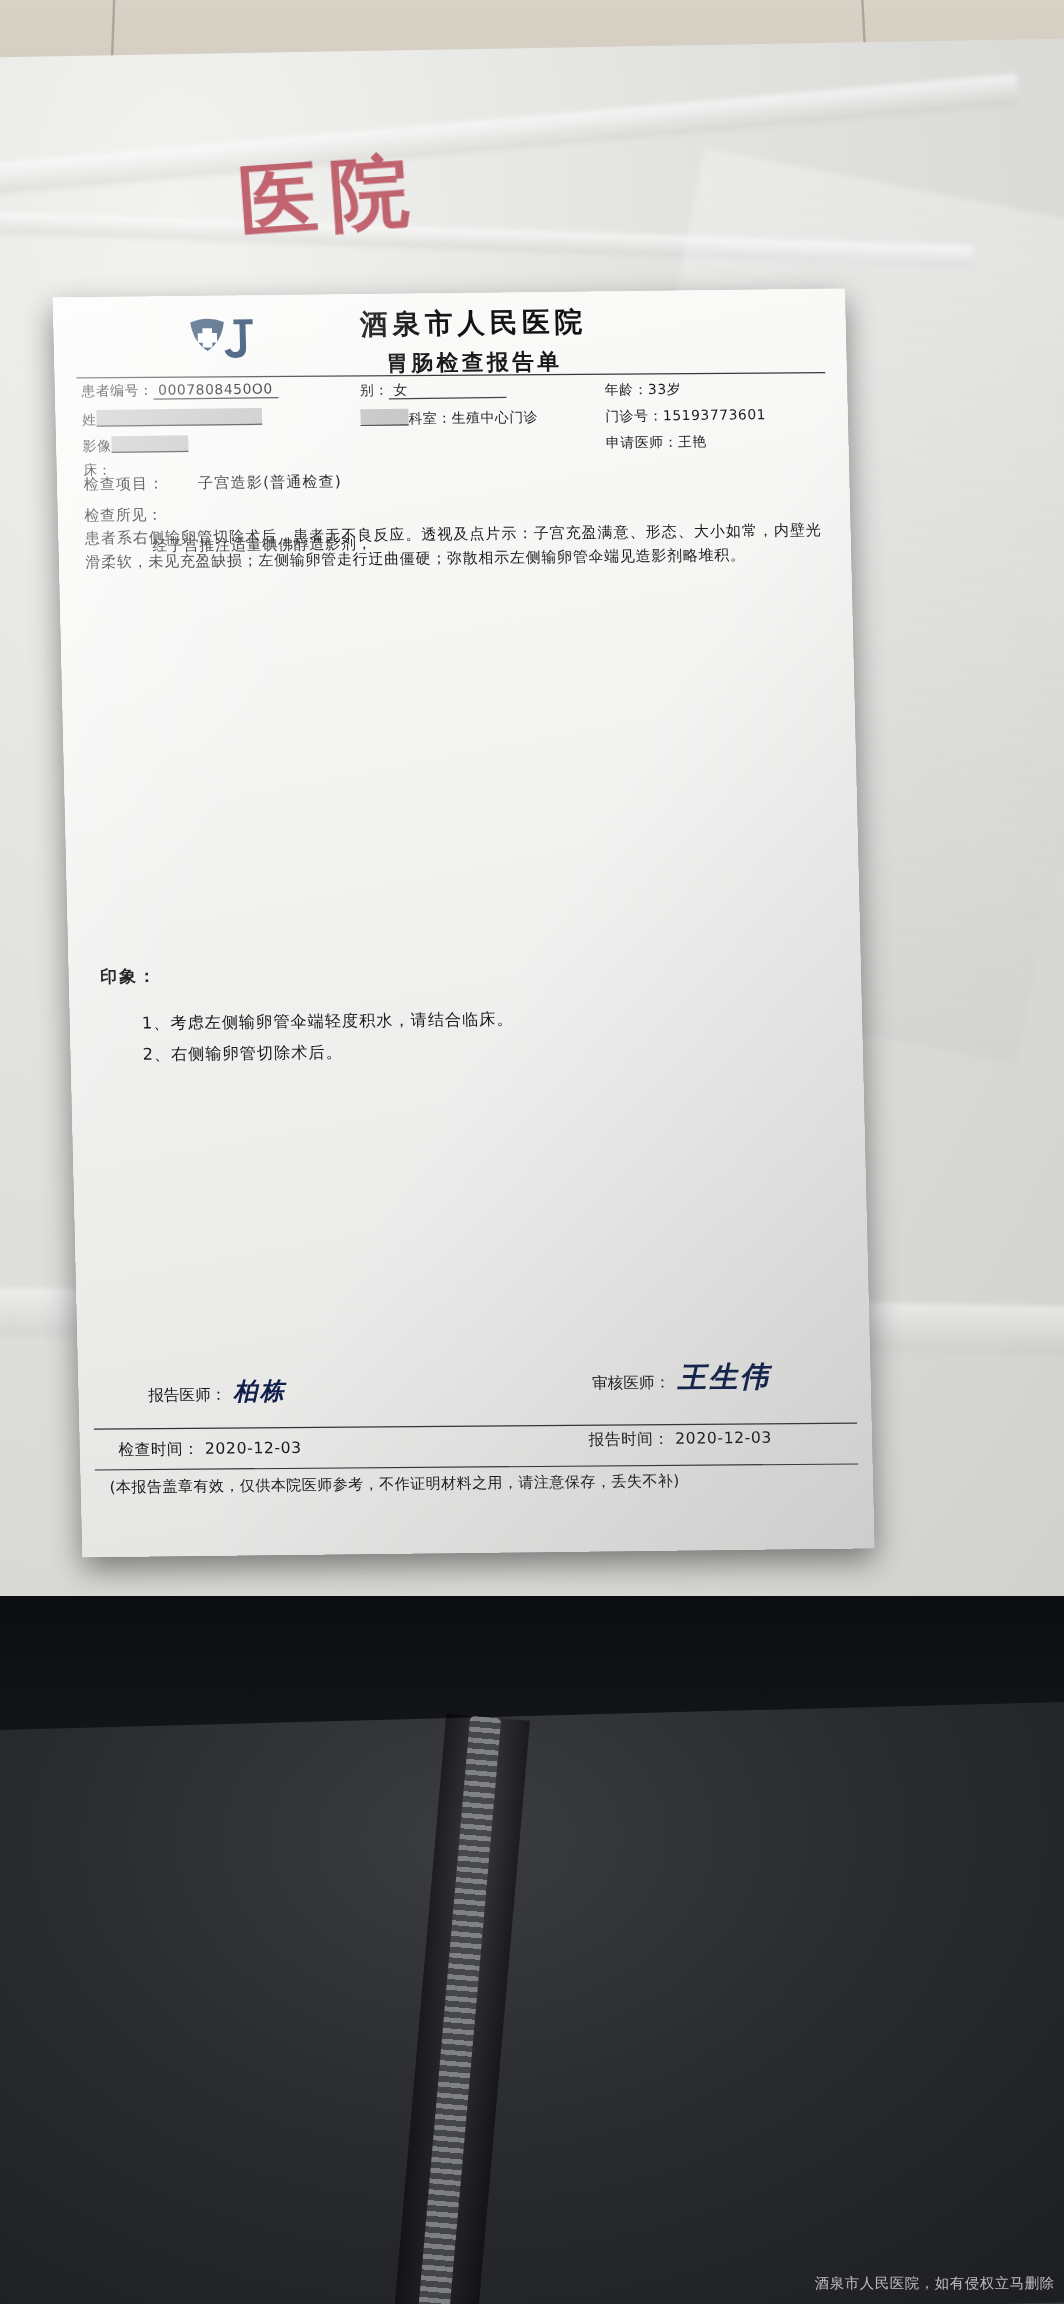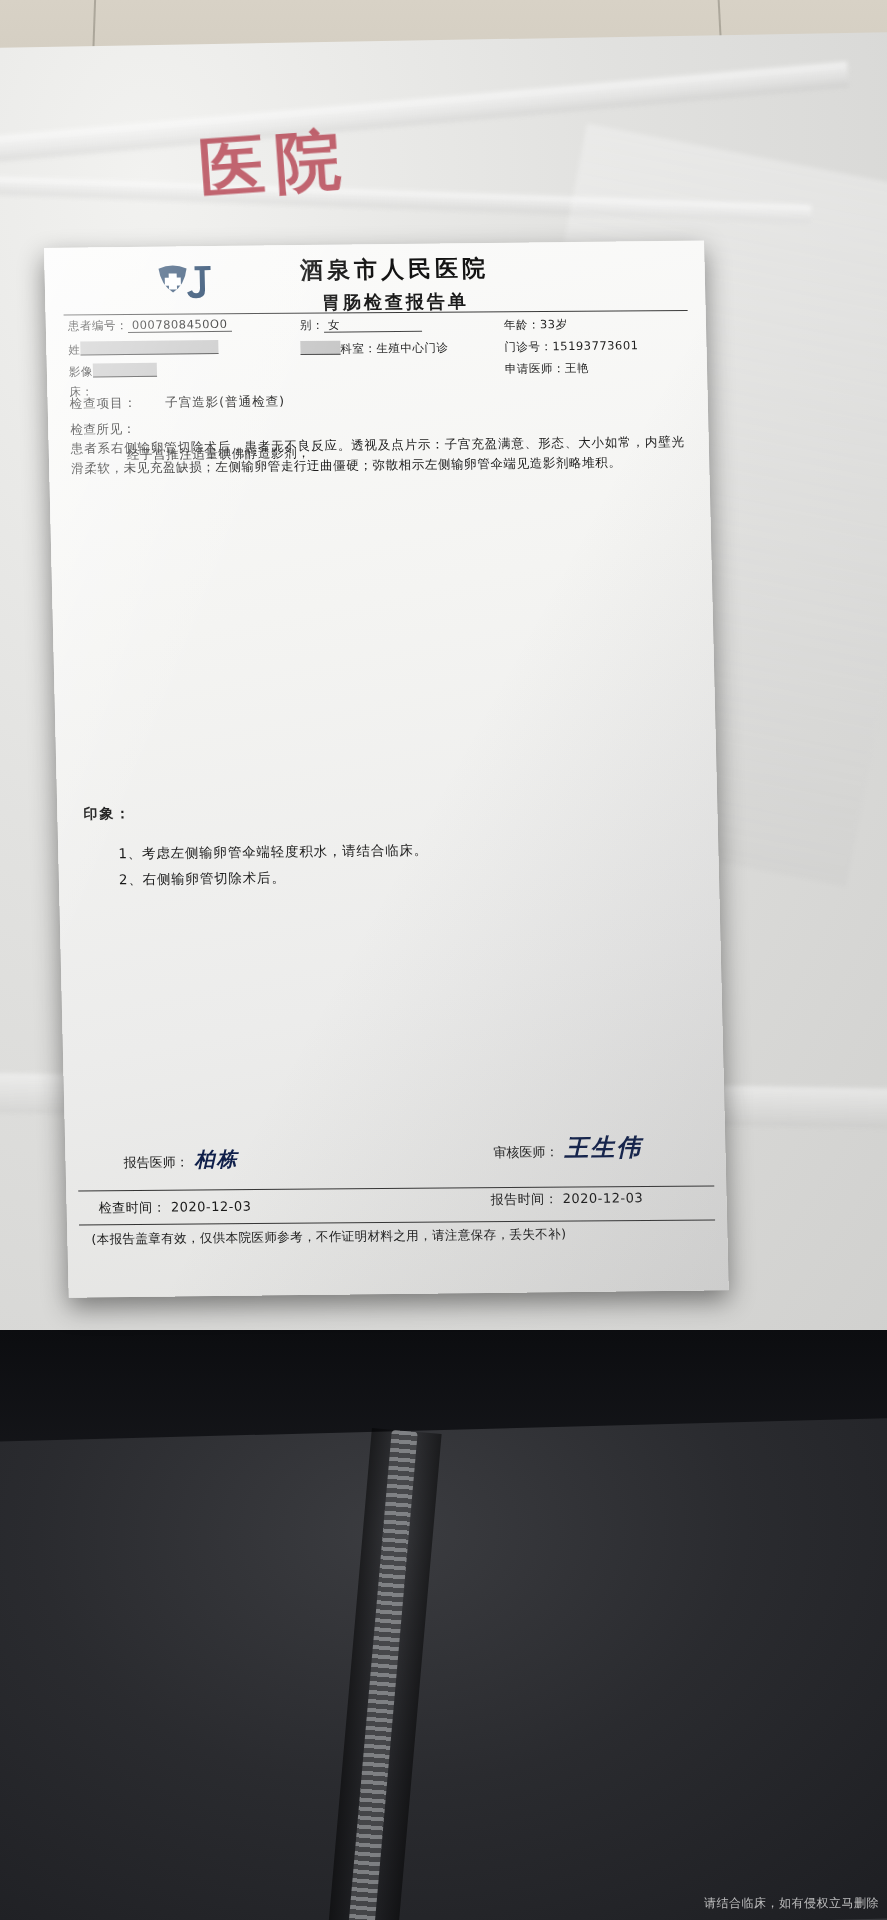--- a/index.html
+++ b/index.html
@@ -427,15 +427,15 @@
         </div>
       </div>
 
       <div class="rule-bot"></div>
 
       <div class="footnote">(本报告盖章有效，仅供本院医师参考，不作证明材料之用，请注意保存，丢失不补)</div>
 
     </div>
   </div>
 
-  <div class="watermark">请结合临床，如有侵权立马删除</div>
+  <div class="watermark">酒泉市人民医院，如有侵权立马删除</div>
 
 </div>
 
 </body></html>

